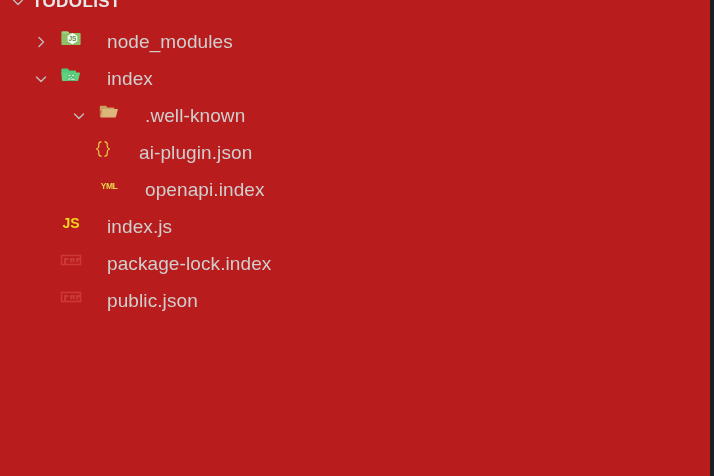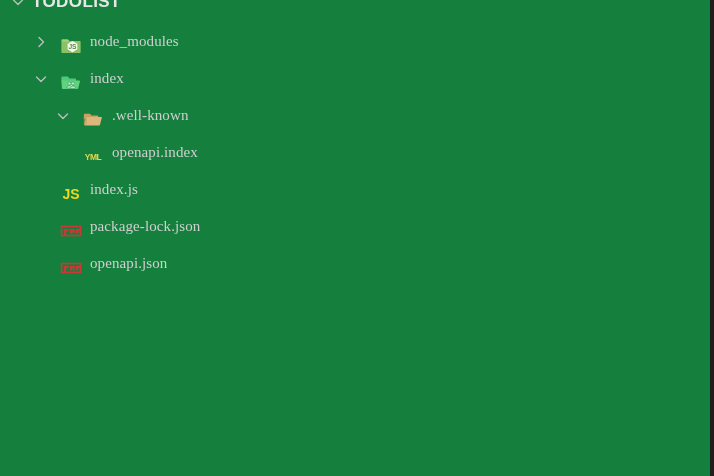--- a/index.html
+++ b/index.html
@@ -11,21 +11,21 @@
     width: 714px;
     height: 476px;
     overflow: hidden;
     font-family: "Liberation Sans", sans-serif;
     -webkit-font-smoothing: antialiased;
   }
   #explorer {
     position: relative;
     width: 714px;
     height: 476px;
-    background: #15803d;
+    background: #b91c1c;
     box-sizing: border-box;
   }
   #explorer::after {
     content: "";
     position: absolute;
     top: 0; right: 0;
     width: 4px; height: 100%;
     background: #1e1e1e;
     pointer-events: none;
   }
@@ -83,34 +83,33 @@
     align-items: center;
     justify-content: center;
   }
   .twisty-slot.empty { visibility: hidden; }
 
   .icon-slot {
     width: 30px;
     height: 30px;
     flex: 0 0 auto;
     display: flex;
-    align-items: flex-end;
+    align-items: flex-start;
     justify-content: center;
   }
   .label {
-    font-size: 15px;
+    font-size: 19px;
     color: #cfcfcf;
-    margin-left: 4px;
+    margin-left: 21px;
     letter-spacing: 0.1px;
-    font-family: Liberation Serif, serif;
   }
 
   
   .indent-1 { padding-left: 26px; }
-  .indent-2 { padding-left: 48px; }
+  .indent-2 { padding-left: 64px; }
   .indent-3 { padding-left: 58px; }
 
   svg { display: block; overflow: visible; }
 </style>
 </head>
 <body>
 
 <div id="explorer">
 
   <div class="section-header">
@@ -173,20 +172,30 @@
       <span class="icon-slot">
         <svg width="22" height="22" viewBox="0 0 24 24">
           <path d="M2 6.2a1 1 0 0 1 1-1h5.6l1.8 2h6.4a1 1 0 0 1 1 1v2.4H2z" fill="#c9a063"></path>
           <path d="M4.6 8.6h17.2l-2.2 8.6a1 1 0 0 1-.97.75H3.4a1 1 0 0 1-.97-1.25z" fill="#dcb67a"></path>
           <path d="M2 9.5h3.2v7.4H2z" fill="#c9a063" opacity="0.6"></path>
         </svg>
       </span>
       <span class="label">.well-known</span>
     </div>
 
+    <div class="row indent-3">
+      <span class="twisty-slot empty"></span>
+      <span class="icon-slot">
+        <svg width="22" height="22" viewBox="0 0 24 24">
+          <path d="M10 4.2c-2.1 0-2.6 1-2.6 2.6v2.1c0 1.5-.6 2.4-2 2.6v1c1.4.2 2 1.1 2 2.6v2.1c0 1.6.5 2.6 2.6 2.6" fill="none" stroke="#e8d44d" stroke-width="1.25" stroke-linecap="round"></path>
+          <path d="M14 4.2c2.1 0 2.6 1 2.6 2.6v2.1c0 1.5.6 2.4 2 2.6v1c-1.4.2-2 1.1-2 2.6v2.1c0 1.6-.5 2.6-2.6 2.6" fill="none" stroke="#e8d44d" stroke-width="1.25" stroke-linecap="round"></path>
+        </svg>
+      </span>
+      <span class="label">ai-plugin.json</span>
+    </div>
 
     <div class="row indent-2">
       <span class="twisty-slot empty"></span>
       <span class="icon-slot">
         <svg width="26" height="22" viewBox="0 0 32 22">
           <text x="16" y="15.2" font-family="'Liberation Sans', sans-serif" font-size="10.5" font-weight="bold" fill="#e8d44d" text-anchor="middle" letter-spacing="-0.6">YML</text>
         </svg>
       </span>
       <span class="label">openapi.index</span>
     </div>
@@ -208,34 +217,34 @@
           <rect x="2.5" y="6.5" width="19" height="9" fill="none" stroke="#cb3837" stroke-width="1.6"></rect>
           <rect x="5" y="9" width="2.2" height="6.5" fill="#cb3837"></rect>
           <rect x="5" y="9" width="4.6" height="2.1" fill="#cb3837"></rect>
           <rect x="11" y="9" width="2" height="4.4" fill="#cb3837"></rect>
           <rect x="11" y="9" width="4.6" height="2.1" fill="#cb3837"></rect>
           <rect x="13.6" y="9" width="2" height="4.4" fill="#cb3837"></rect>
           <rect x="17" y="9" width="2.2" height="4.4" fill="#cb3837"></rect>
           <rect x="17" y="9" width="4.5" height="2.1" fill="#cb3837"></rect>
         </svg>
       </span>
-      <span class="label">package-lock.json</span>
+      <span class="label">package-lock.index</span>
     </div>
 
     <div class="row indent-1">
       <span class="twisty-slot empty"></span>
       <span class="icon-slot">
         <svg width="24" height="22" viewBox="0 0 24 22">
           <rect x="2.5" y="6.5" width="19" height="9" fill="none" stroke="#cb3837" stroke-width="1.6"></rect>
           <rect x="5" y="9" width="2.2" height="6.5" fill="#cb3837"></rect>
           <rect x="5" y="9" width="4.6" height="2.1" fill="#cb3837"></rect>
           <rect x="11" y="9" width="2" height="4.4" fill="#cb3837"></rect>
           <rect x="11" y="9" width="4.6" height="2.1" fill="#cb3837"></rect>
           <rect x="13.6" y="9" width="2" height="4.4" fill="#cb3837"></rect>
           <rect x="17" y="9" width="2.2" height="4.4" fill="#cb3837"></rect>
           <rect x="17" y="9" width="4.5" height="2.1" fill="#cb3837"></rect>
         </svg>
       </span>
-      <span class="label">openapi.json</span>
+      <span class="label">public.json</span>
     </div>
 
   </div>
 </div>
 
 </body></html>

